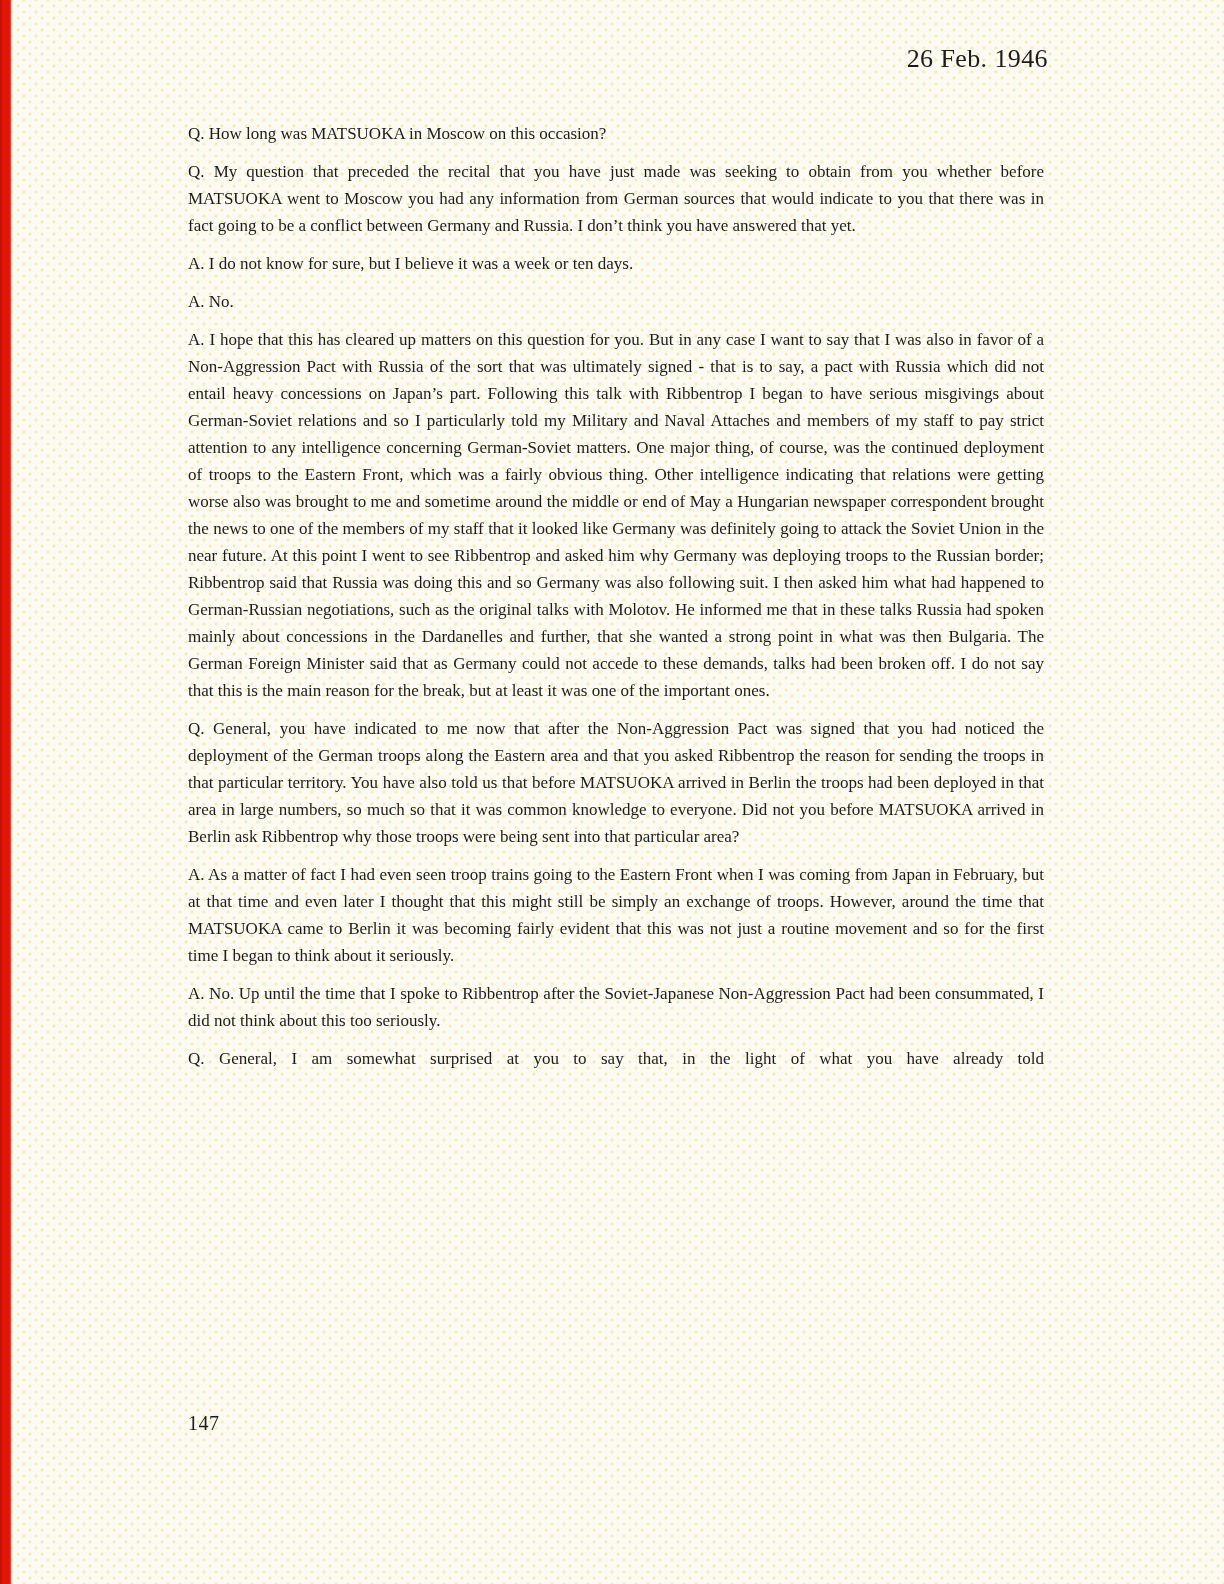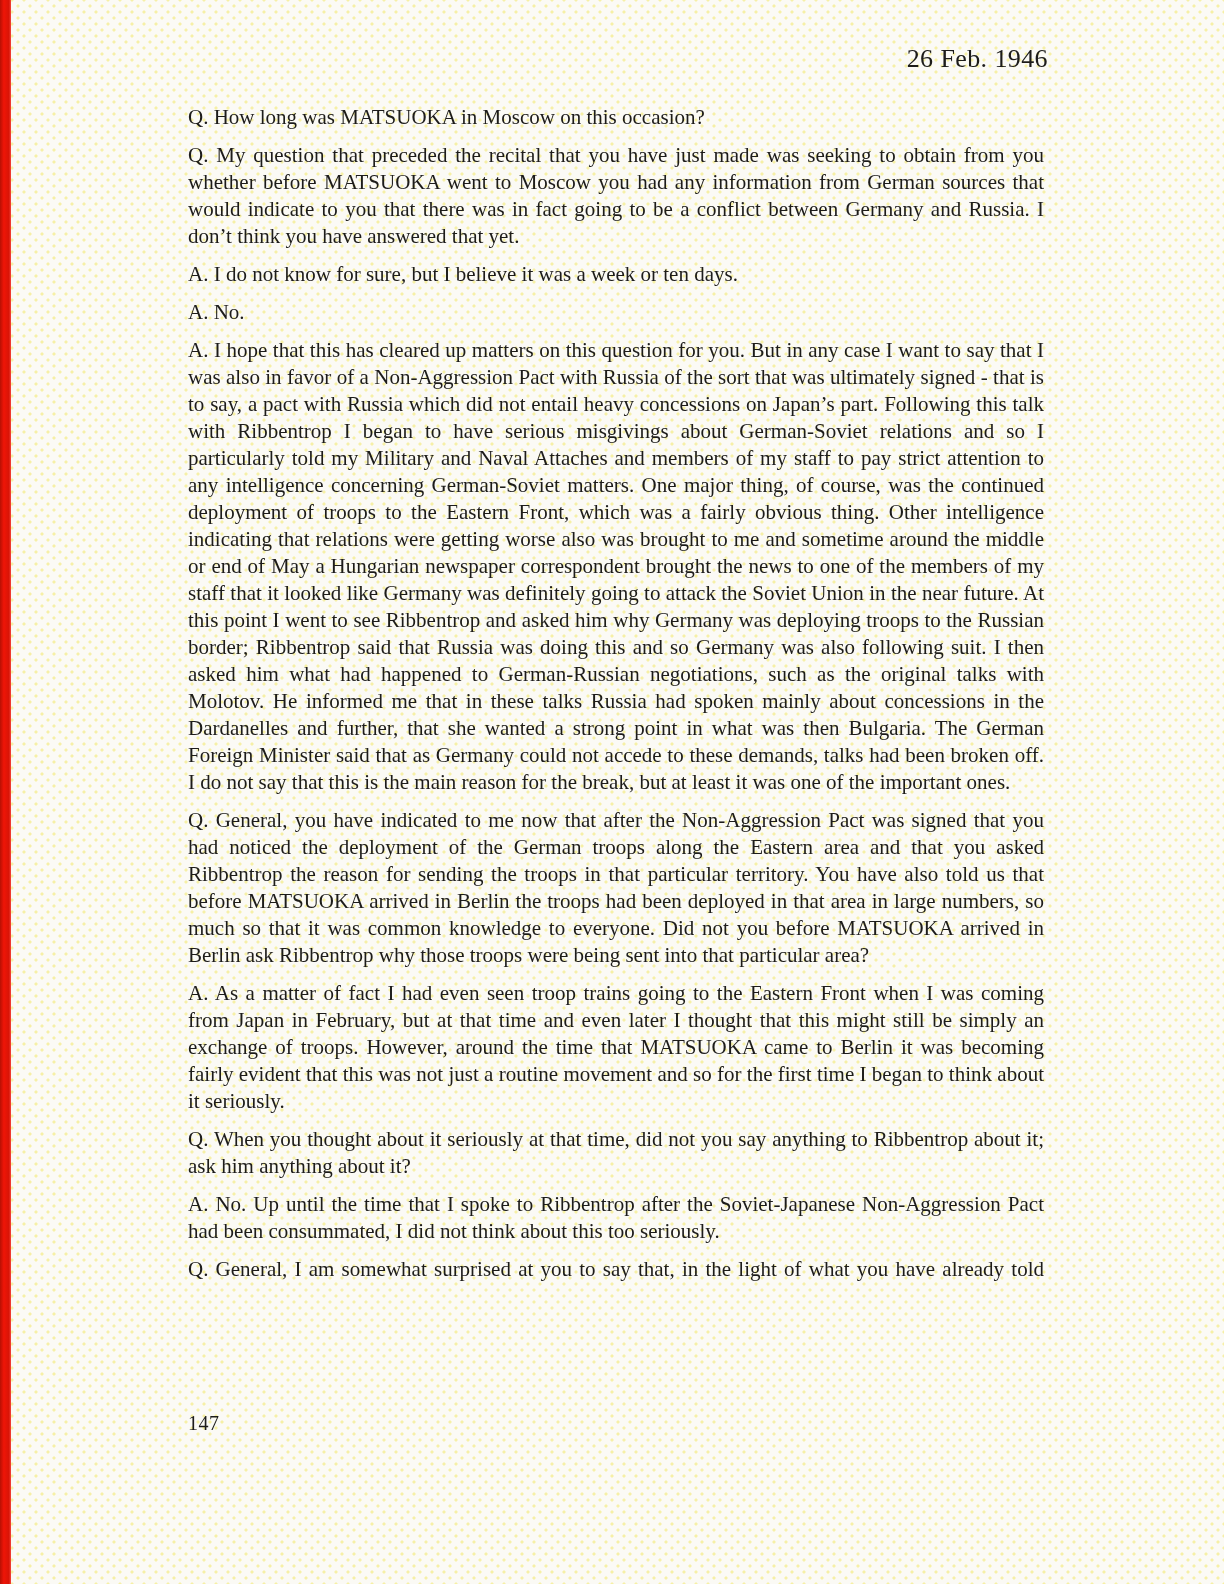--- a/index.html
+++ b/index.html
@@ -27,23 +27,23 @@
     position: absolute;
     top: 44px;
     right: 176px;
     font-size: 26px;
     letter-spacing: 0.4px;
     white-space: nowrap;
   }
   .transcript-body {
     position: absolute;
     left: 188px;
-    top: 104px;
+    top: 120px;
     width: 856px;
-    font-size: 21px;
+    font-size: 17px;
     line-height: 27px;
     text-align: justify;
   }
   .para { margin: 0 0 11px 0; }
   .para.flush { text-align-last: justify; font-family: Liberation Serif, serif; }
   .page-number {
     position: absolute;
     top: 1412px;
     left: 188px;
     width: 856px;
@@ -59,18 +59,17 @@
 <div class="date-line">26 Feb. 1946</div>
 
 <div class="transcript-body">
     <p class="para">Q. How long was MATSUOKA in Moscow on this occasion?</p>
     <p class="para">Q. My question that preceded the recital that you have just made was seeking to obtain from you whether before MATSUOKA went to Moscow you had any information from German sources that would indicate to you that there was in fact going to be a conflict between Germany and Russia. I don’t think you have answered that yet.</p>
     <p class="para">A. I do not know for sure, but I believe it was a week or ten days.</p>
     <p class="para">A. No.</p>
     <p class="para">A. I hope that this has cleared up matters on this question for you. But in any case I want to say that I was also in favor of a Non-Aggression Pact with Russia of the sort that was ultimately signed - that is to say, a pact with Russia which did not entail heavy concessions on Japan’s part. Following this talk with Ribbentrop I began to have serious misgivings about German-Soviet relations and so I particularly told my Military and Naval Attaches and members of my staff to pay strict attention to any intelligence concerning German-Soviet matters. One major thing, of course, was the continued deployment of troops to the Eastern Front, which was a fairly obvious thing. Other intelligence indicating that relations were getting worse also was brought to me and sometime around the middle or end of May a Hungarian newspaper correspondent brought the news to one of the members of my staff that it looked like Germany was definitely going to attack the Soviet Union in the near future. At this point I went to see Ribbentrop and asked him why Germany was deploying troops to the Russian border; Ribbentrop said that Russia was doing this and so Germany was also following suit. I then asked him what had happened to German-Russian negotiations, such as the original talks with Molotov. He informed me that in these talks Russia had spoken mainly about concessions in the Dardanelles and further, that she wanted a strong point in what was then Bulgaria. The German Foreign Minister said that as Germany could not accede to these demands, talks had been broken off. I do not say that this is the main reason for the break, but at least it was one of the important ones.</p>
     <p class="para">Q. General, you have indicated to me now that after the Non-Aggression Pact was signed that you had noticed the deployment of the German troops along the Eastern area and that you asked Ribbentrop the reason for sending the troops in that particular territory. You have also told us that before MATSUOKA arrived in Berlin the troops had been deployed in that area in large numbers, so much so that it was common knowledge to everyone. Did not you before MATSUOKA arrived in Berlin ask Ribbentrop why those troops were being sent into that particular area?</p>
     <p class="para">A. As a matter of fact I had even seen troop trains going to the Eastern Front when I was coming from Japan in February, but at that time and even later I thought that this might still be simply an exchange of troops. However, around the time that MATSUOKA came to Berlin it was becoming fairly evident that this was not just a routine movement and so for the first time I began to think about it seriously.</p>
-    <p class="para">Q. When you thought about it seriously at that time, did not you say anything to Ribbentrop about it; ask him anything about it?</p>
     <p class="para">A. No. Up until the time that I spoke to Ribbentrop after the Soviet-Japanese Non-Aggression Pact had been consummated, I did not think about this too seriously.</p>
     <p class="para flush">Q. General, I am somewhat surprised at you to say that, in the light of what you have already told</p>
   </div>
 
 <div class="page-number">147</div>
 
 </body></html>

